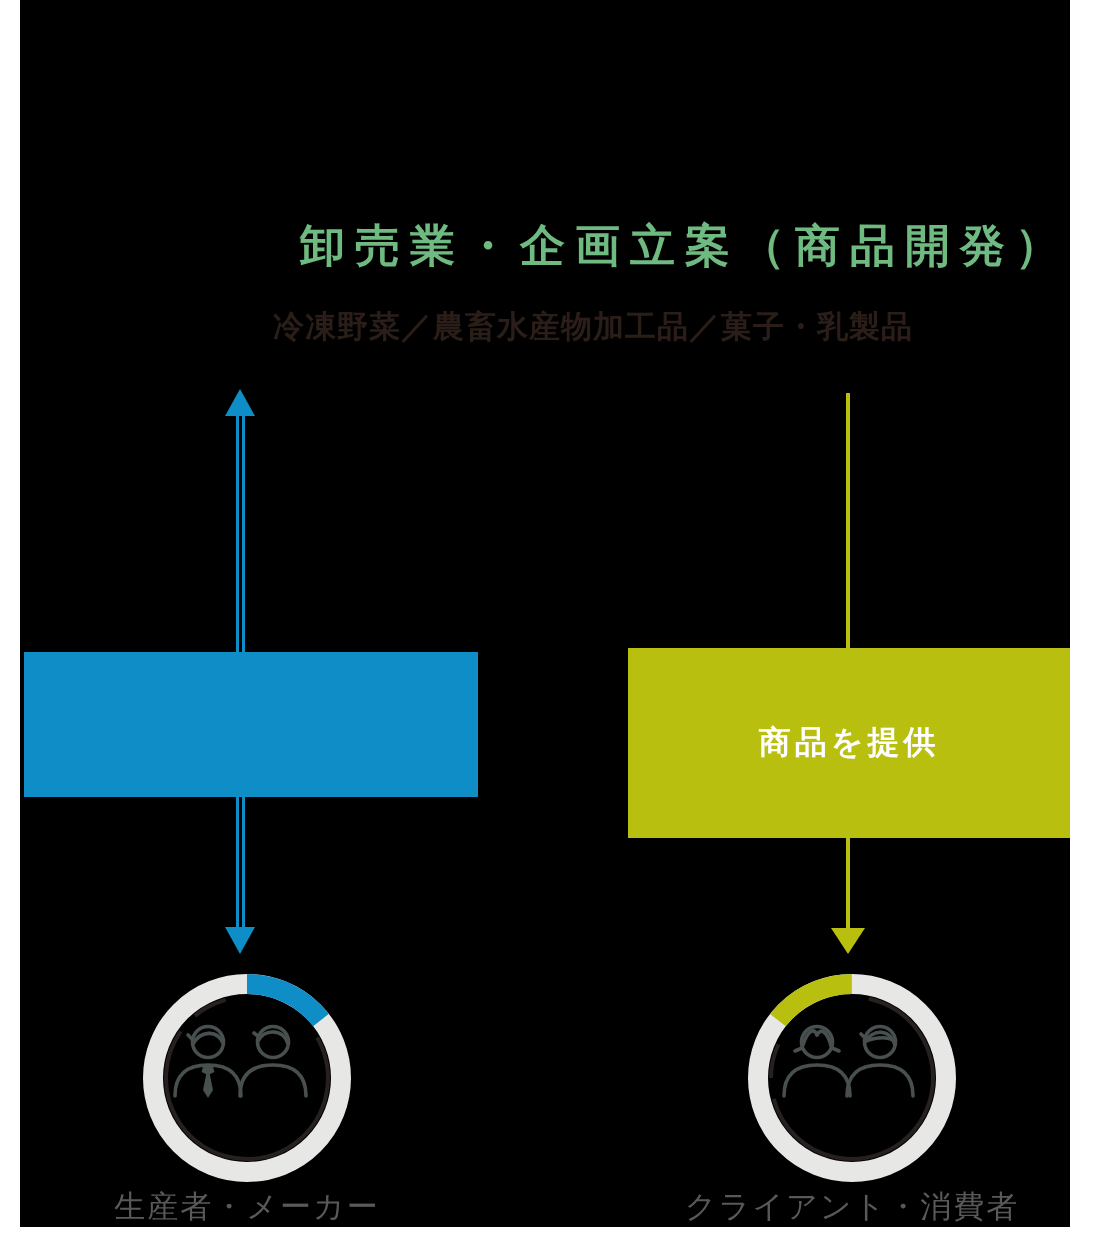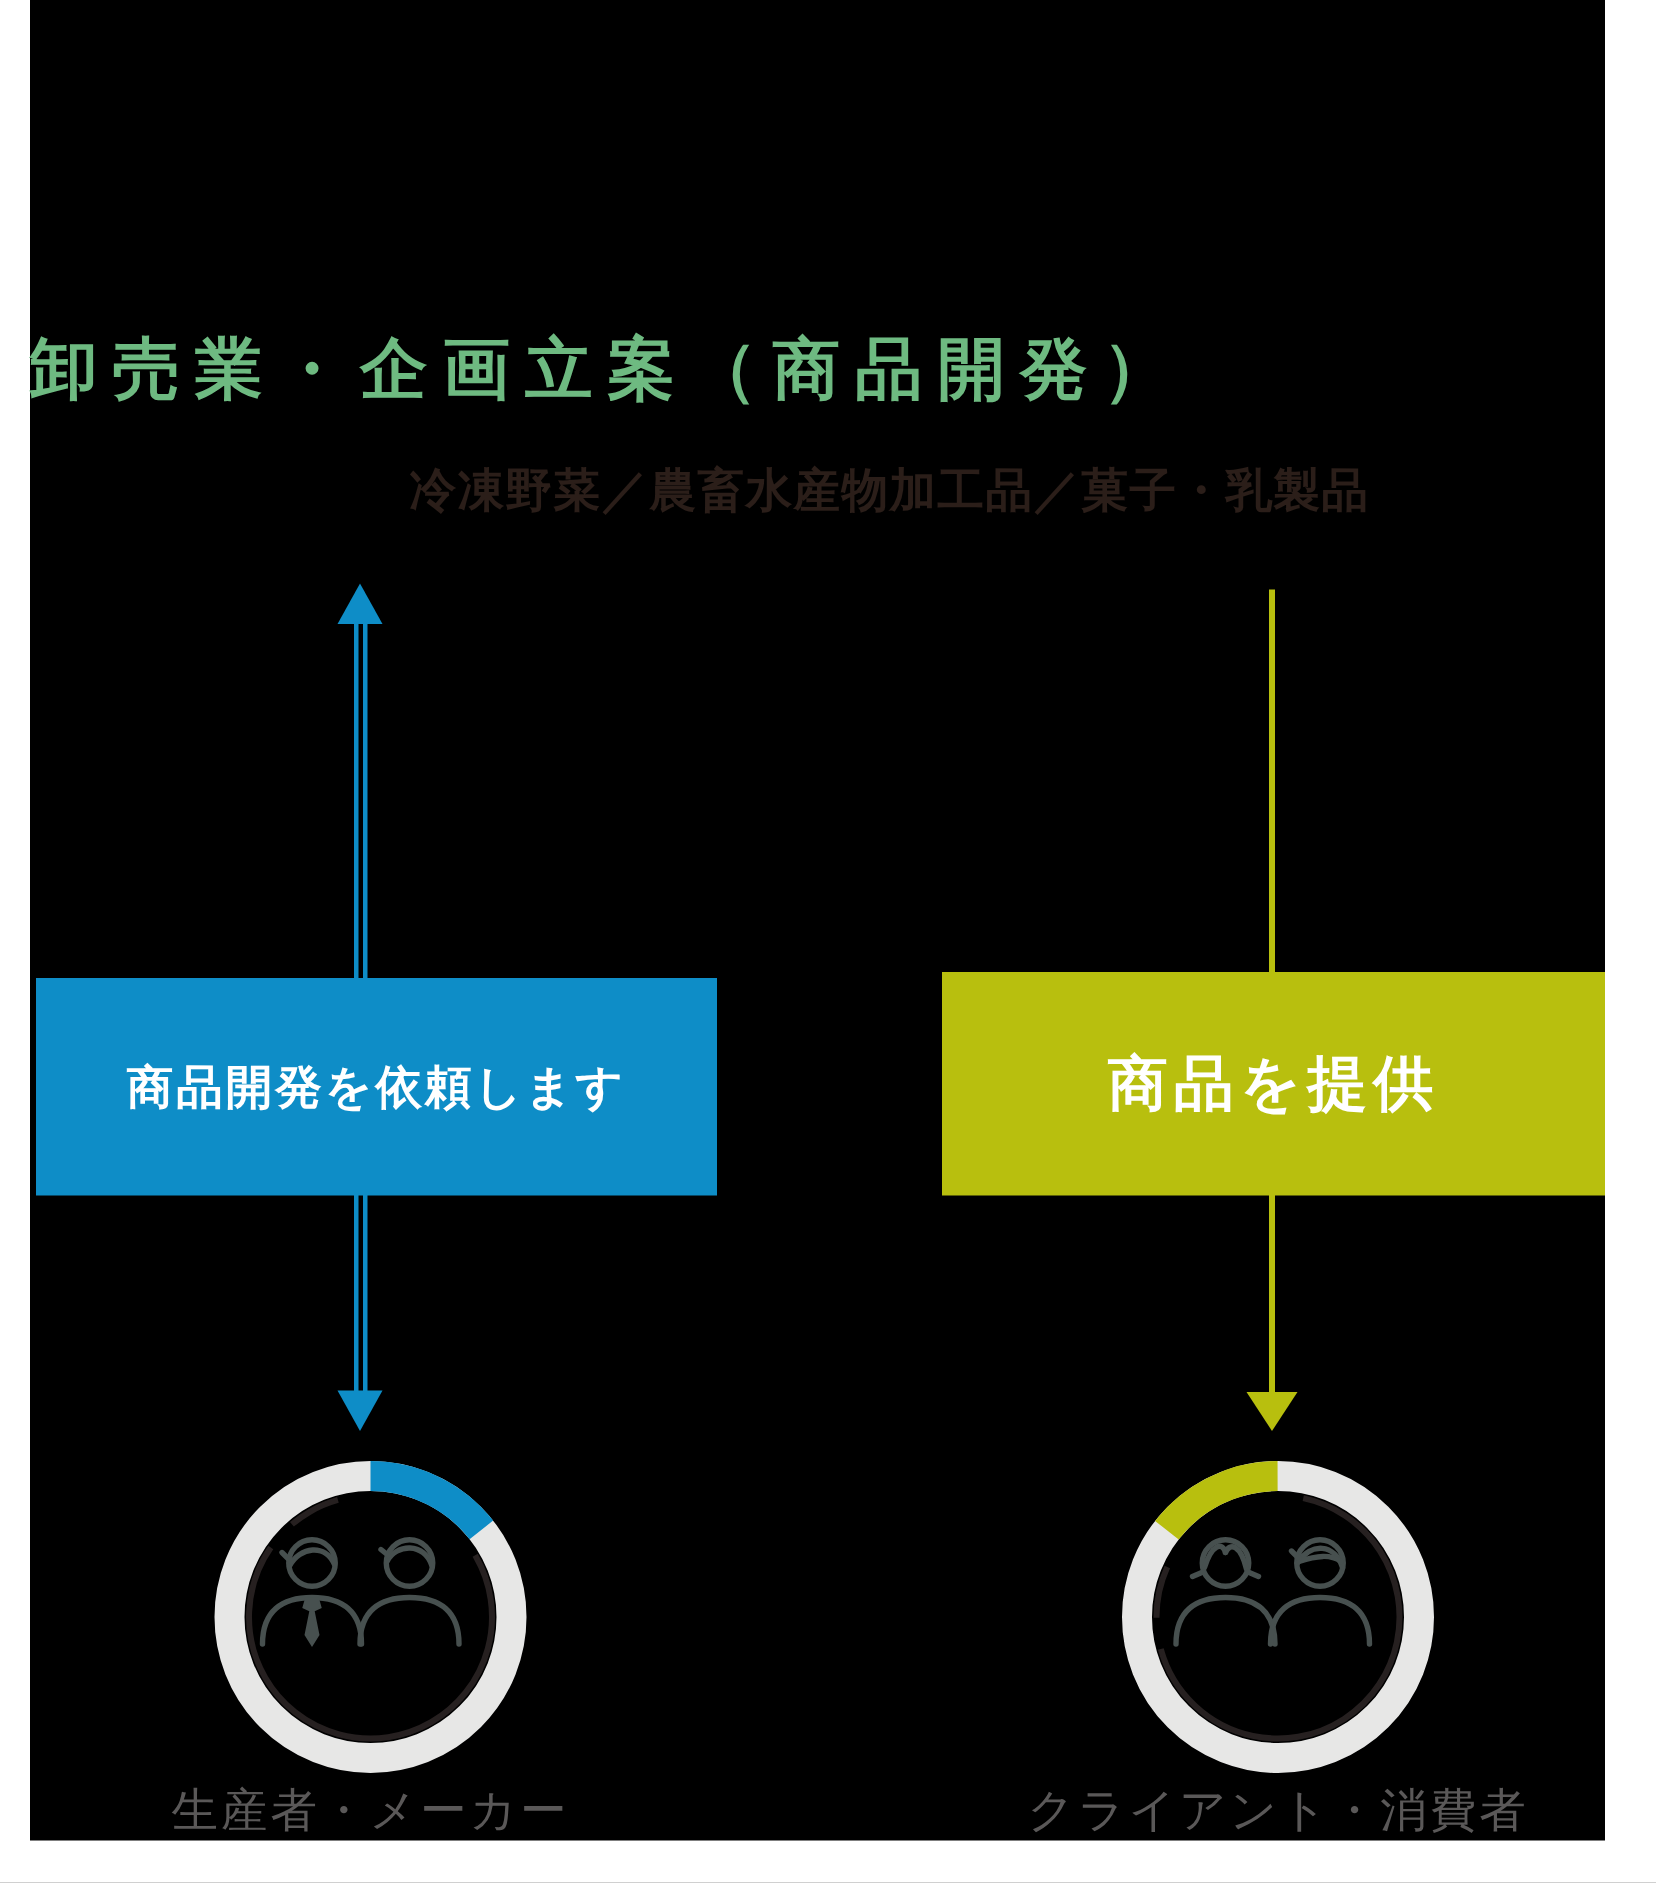--- a/index.html
+++ b/index.html
@@ -12,44 +12,44 @@
 
   
   .pill{left:92px;top:6px;width:871px;height:147px;border-radius:74px;
         background:#6eba81;box-shadow:-7px 10px 0 #e2e2e2;}
   .pill svg{position:absolute;left:0;top:0;}
   .pill-title{position:absolute;left:0;top:0;width:100%;height:100%;
         display:flex;align-items:center;justify-content:center;
         color:#ffffff;font-size:57px;font-weight:bold;letter-spacing:12px;text-indent:12px;}
 
   
-  .heading{left:0;top:216px;width:1050px;text-align:left;color:#6eba81;
+  .heading{left:0;top:216px;width:1050px;text-align:right;color:#6eba81;
         font-size:45px;font-weight:bold;letter-spacing:10px;}
   .categories{left:0;top:306px;width:1050px;text-align:center;color:#2b1e19;
         font-size:31px;font-weight:bold;letter-spacing:1px;padding-left:48px;}
 
   
   .tri{width:0;height:0;}
   .blue-head-up{left:205px;top:389px;border-left:15px solid transparent;
         border-right:15px solid transparent;border-bottom:27px solid #0e8dc7;}
   .blue-shaft{left:216px;top:414px;width:9px;height:515px;box-sizing:border-box;
         border-left:3px solid #0e8dc7;border-right:3px solid #0e8dc7;}
   .blue-head-down{left:205px;top:927px;border-left:15px solid transparent;
         border-right:15px solid transparent;border-top:27px solid #0e8dc7;}
   .blue-box{left:4px;top:652px;width:454px;height:145px;background:#0e8dc7;
         display:flex;flex-direction:column;align-items:center;justify-content:center;
         color:#ffffff;font-size:31px;font-weight:bold;letter-spacing:2px;line-height:49px;}
 
   
   .yellow-line{left:826px;top:393px;width:4px;height:536px;background:#b8bf0e;}
   .yellow-head-down{left:811px;top:928px;border-left:17px solid transparent;
         border-right:17px solid transparent;border-top:26px solid #b8bf0e;}
-  .yellow-box{left:608px;top:648px;width:442px;height:149px;background:#b8bf0e;
+  .yellow-box{left:608px;top:648px;width:442px;height:190px;background:#b8bf0e;
         display:flex;align-items:center;justify-content:center;
-        color:#ffffff;font-size:40px;font-weight:bold;letter-spacing:4px;}
+        color:#ffffff;font-size:32px;font-weight:bold;letter-spacing:4px;}
 
   
   .circle-svg{width:230px;height:230px;}
   .circle-left{left:112px;top:963px;}
   .circle-right{left:717px;top:963px;}
 
   .entity-label{top:1186px;width:460px;text-align:center;color:#5a5858;
         font-size:31px;letter-spacing:2px;}
   .entity-label.l{left:-3px;}
   .entity-label.r{left:602px;}
@@ -61,21 +61,20 @@
   <div id="canvas">
 
 
     <div class="abs heading">卸売業・企画立案（商品開発）</div>
     <div class="abs categories">冷凍野菜／農畜水産物加工品／菓子・乳製品</div>
 
     <div class="abs tri blue-head-up"></div>
     <div class="abs blue-shaft"></div>
     <div class="abs tri blue-head-down"></div>
     <div class="abs blue-box">
-      <div>商品開発を依頼します</div>
     </div>
 
     <div class="abs yellow-line"></div>
     <div class="abs tri yellow-head-down"></div>
     <div class="abs yellow-box">
       <div>商品を提供</div>
     </div>
 
     <svg class="abs circle-svg circle-left" viewBox="0 0 230 230">
       <circle cx="115" cy="115" r="94" fill="none" stroke="#e7e7e6" stroke-width="20"></circle>

